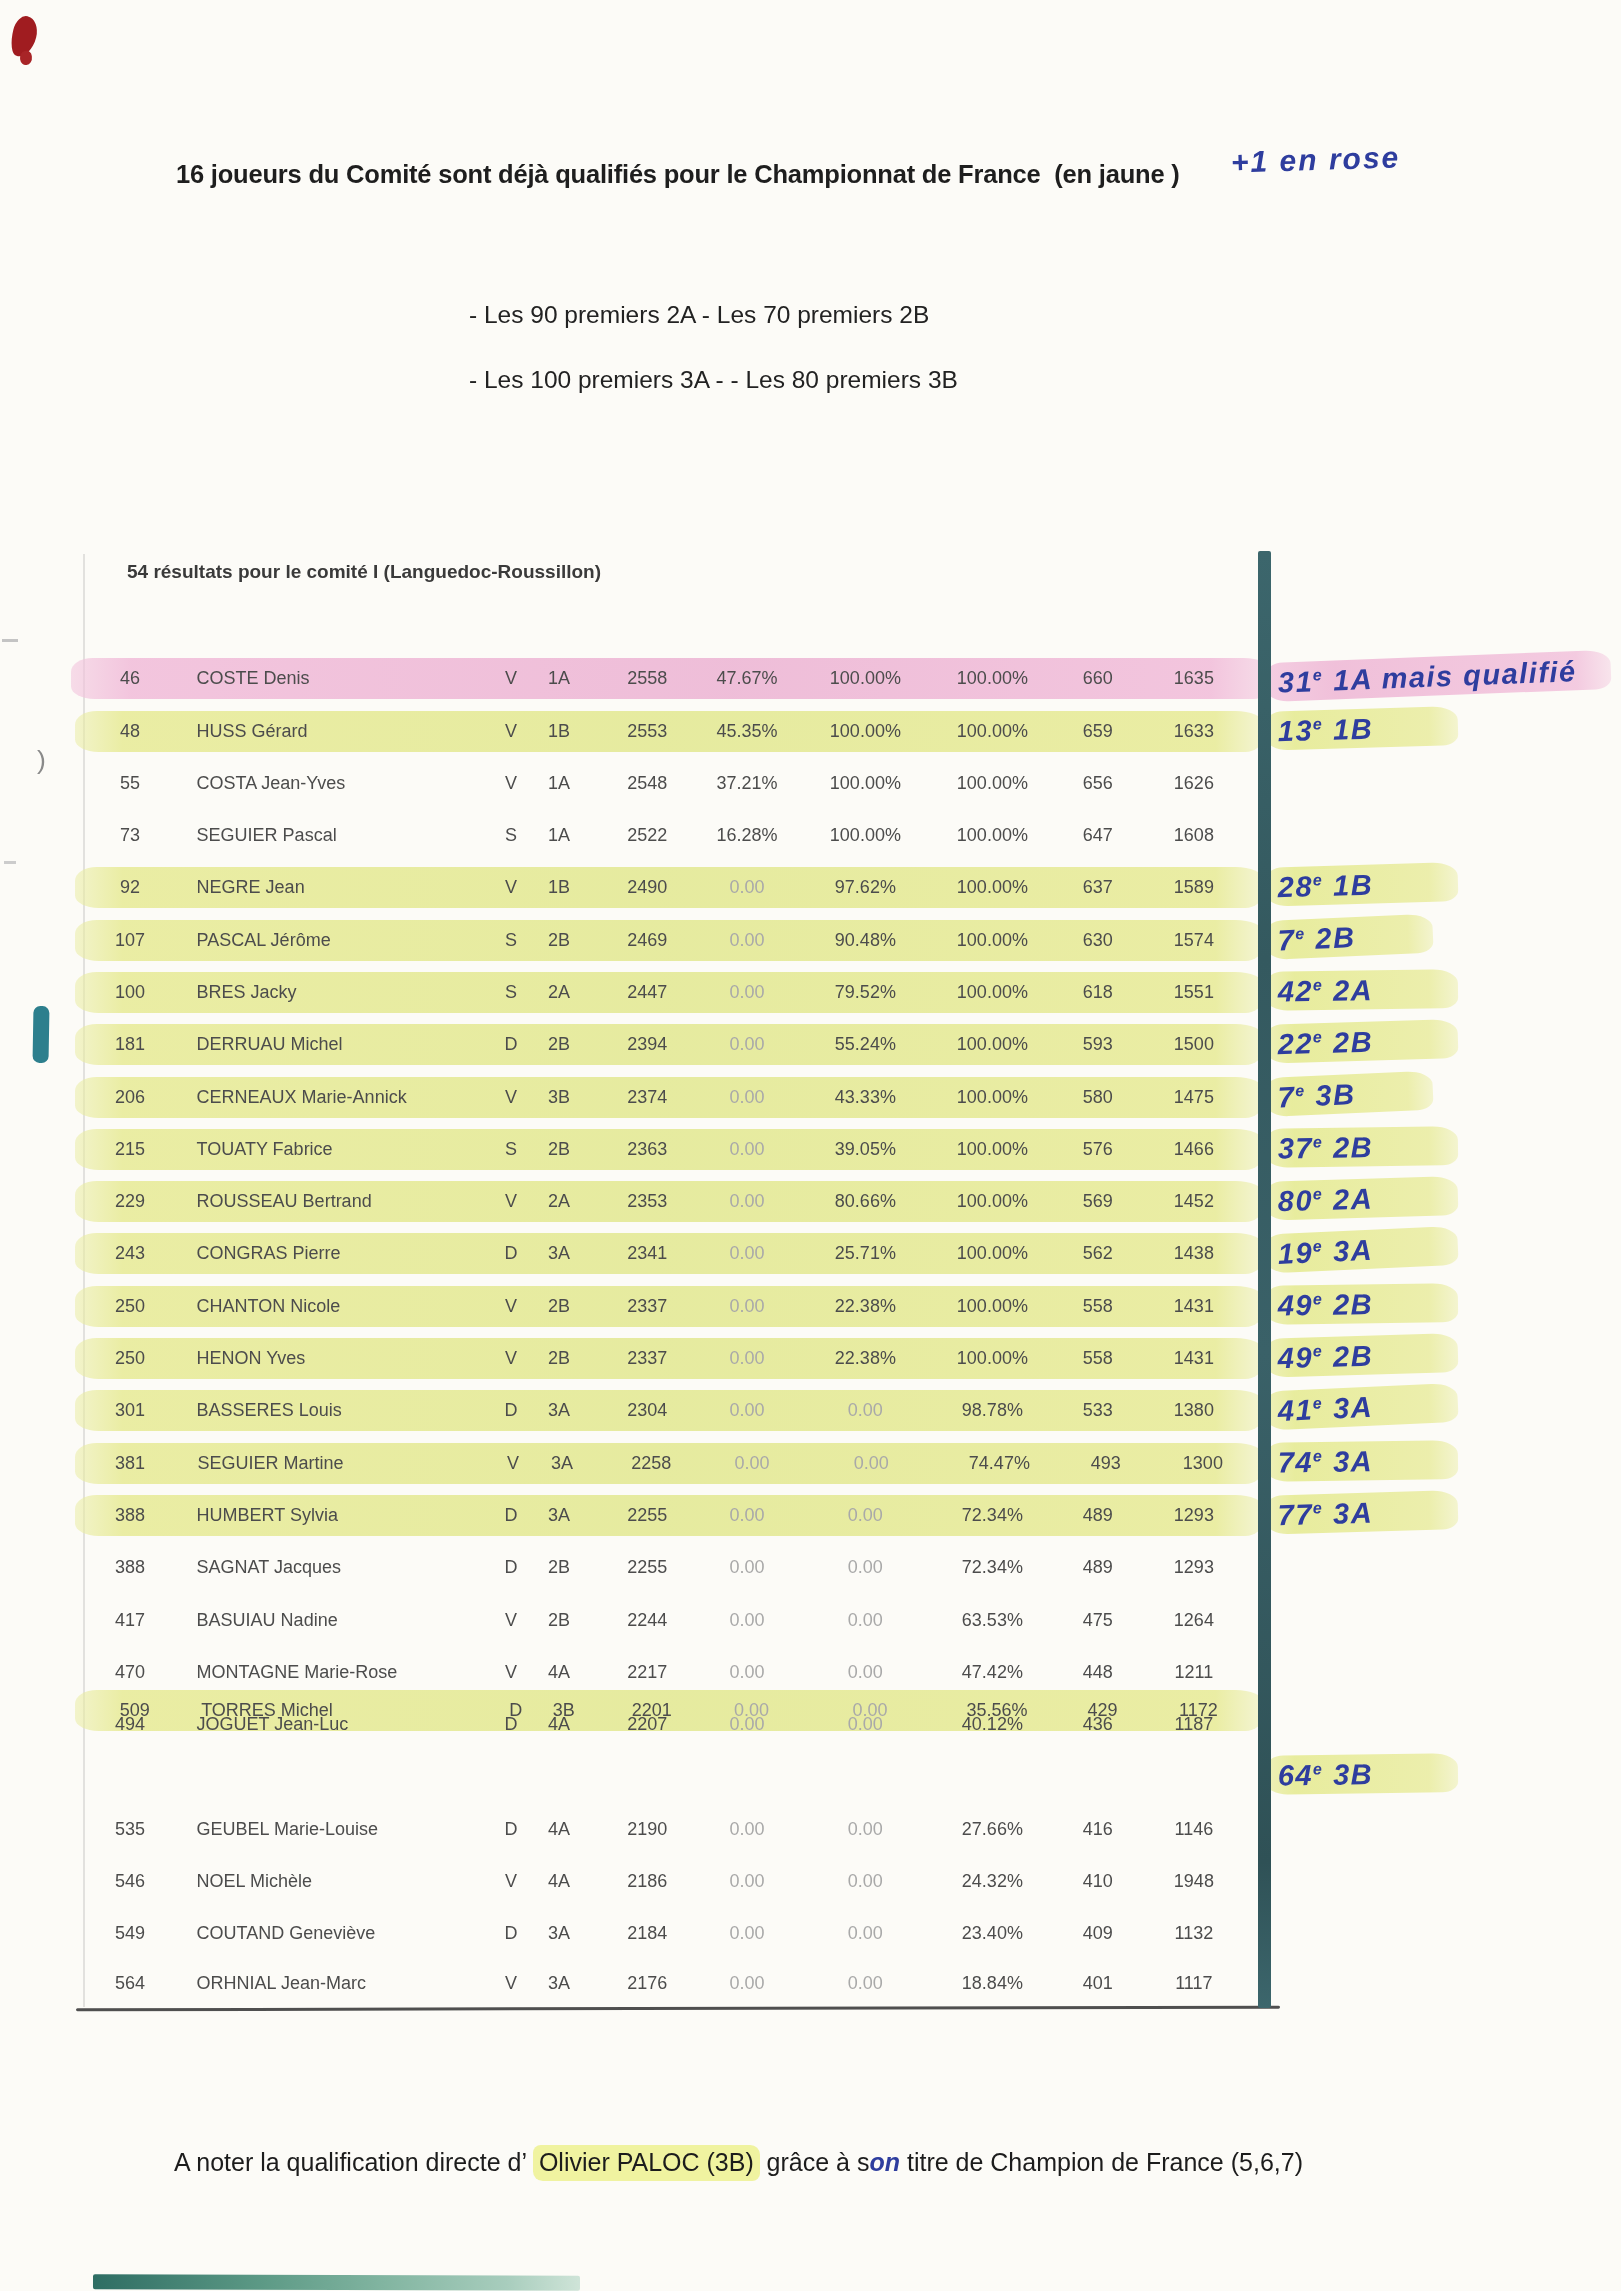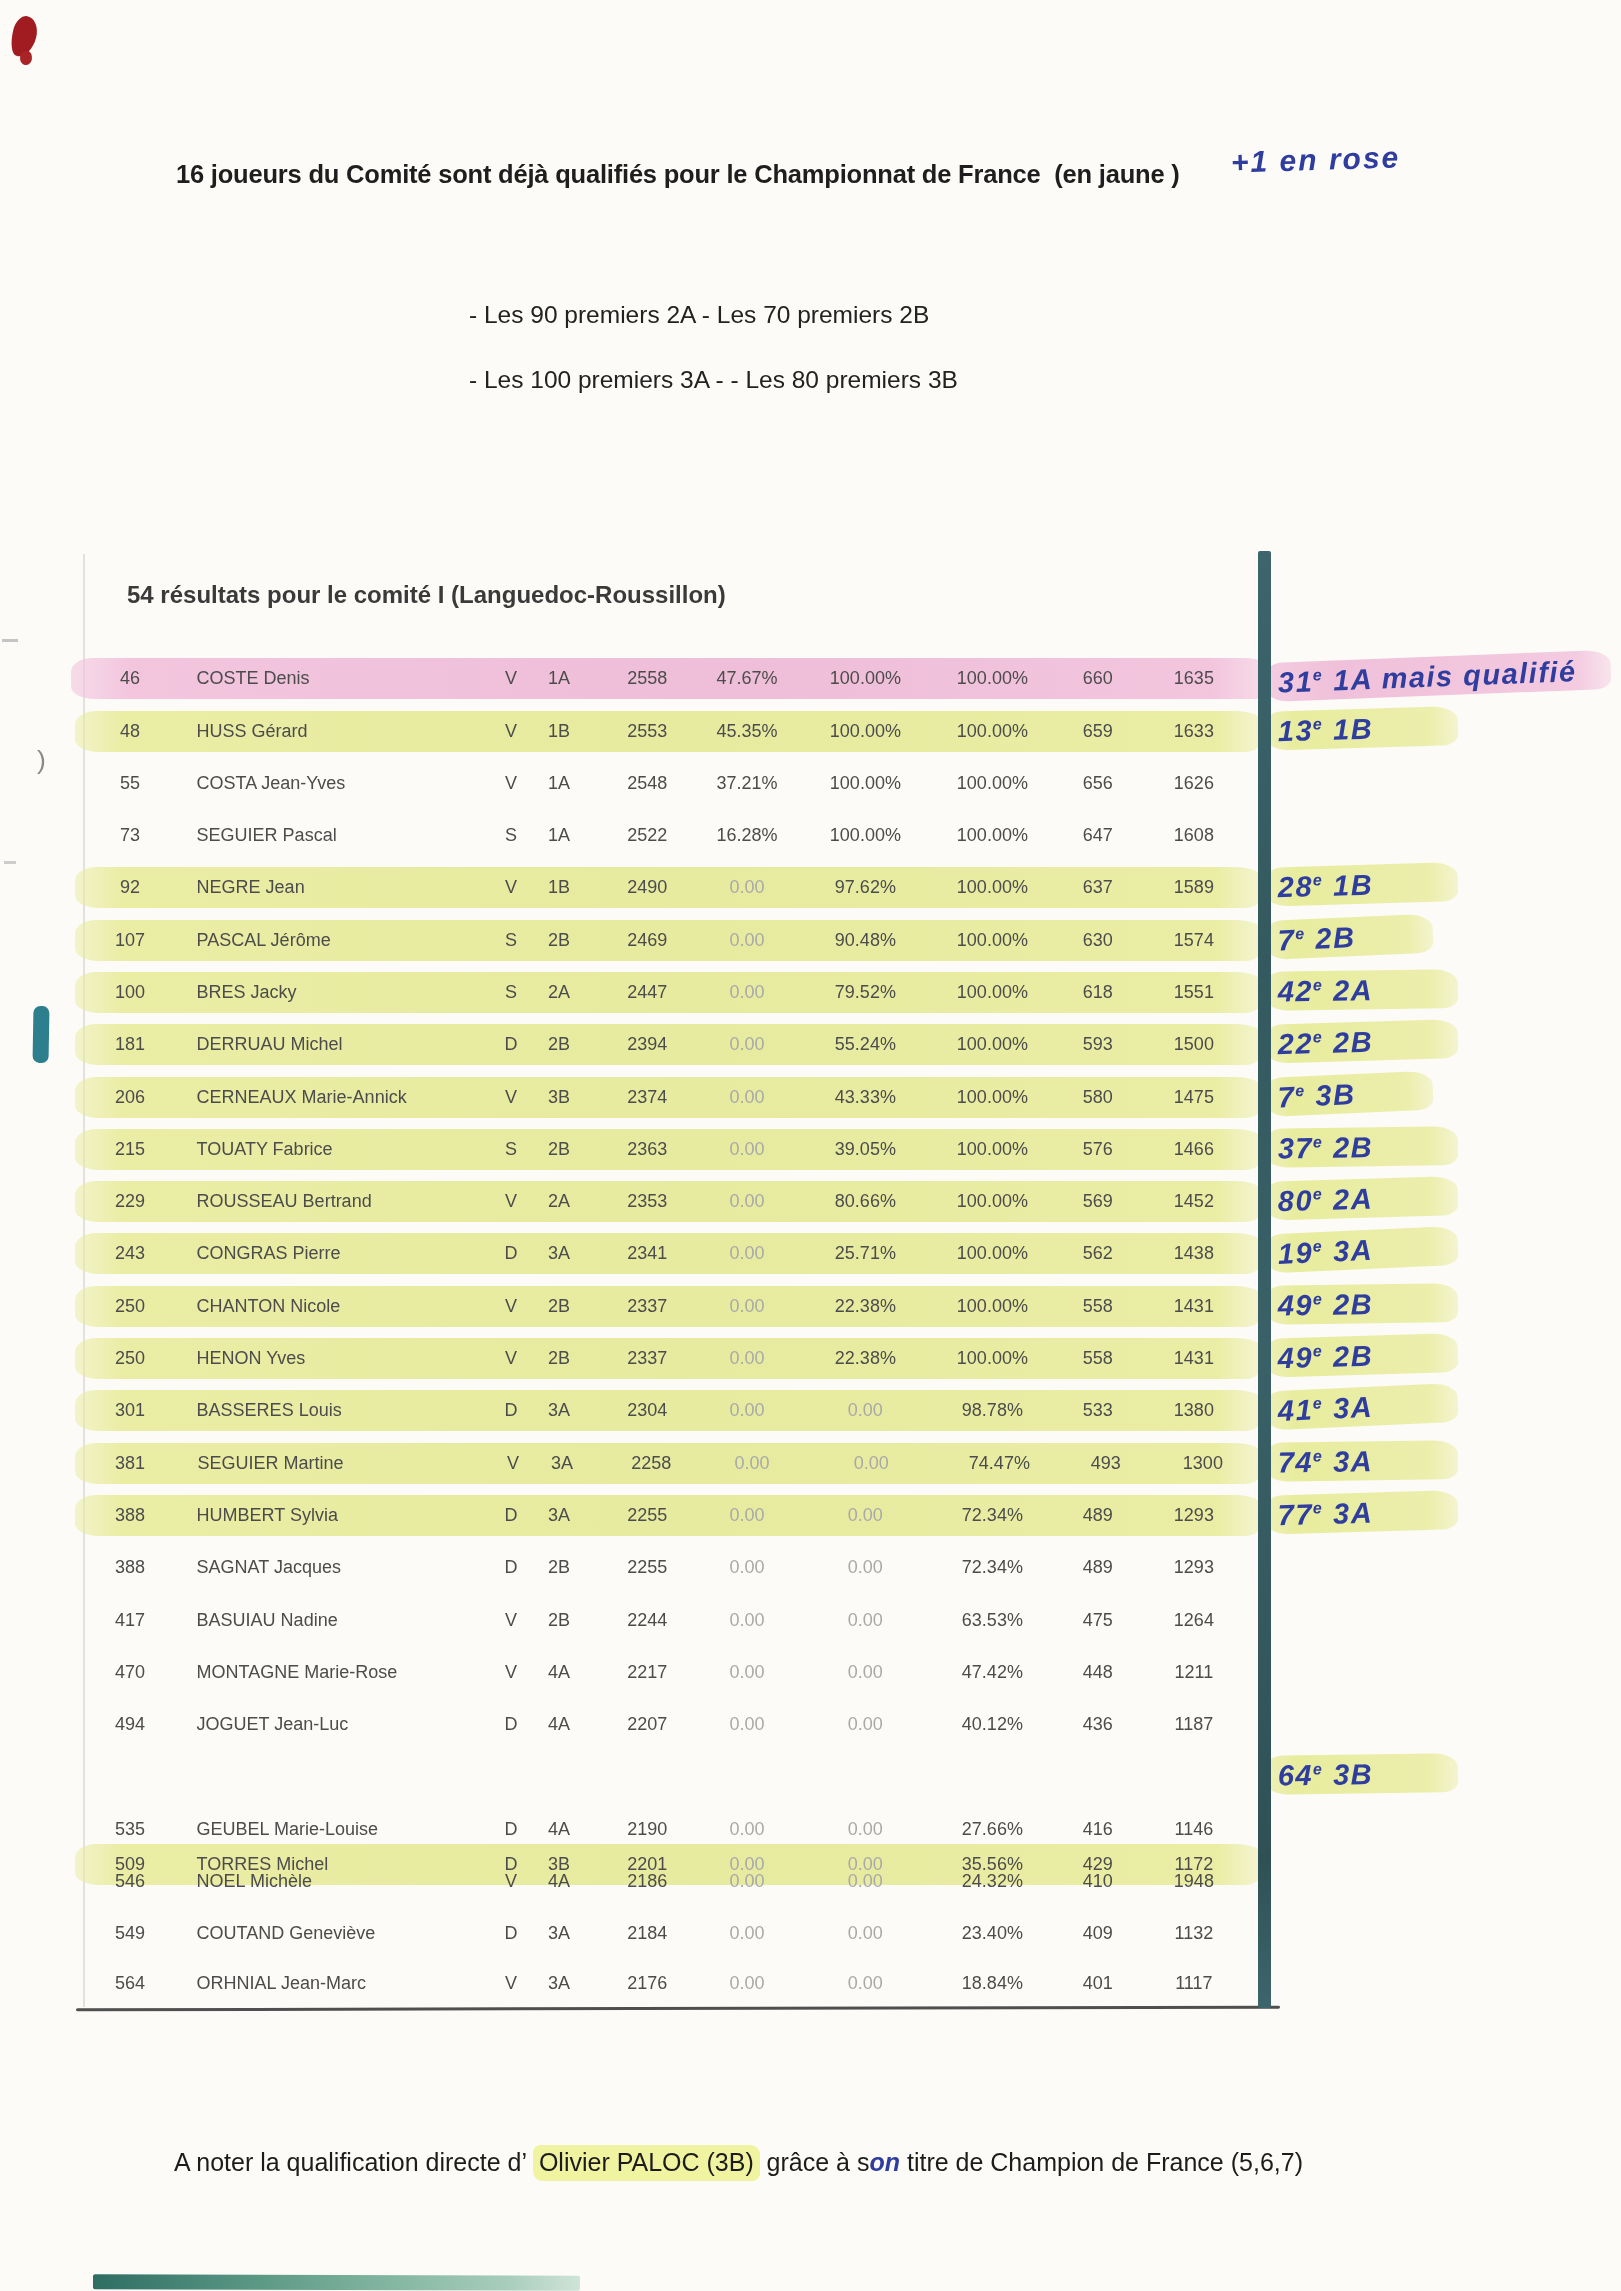--- a/index.html
+++ b/index.html
@@ -8,21 +8,21 @@
   
   .h1{position:absolute;left:176px;top:160px;font-size:25.5px;font-weight:bold;color:#1e1e1e;letter-spacing:-0.2px;white-space:pre;}
   .qline{position:absolute;font-size:24.5px;color:#222;white-space:pre;}
   .q1{left:176px;top:238px;}
   .q1 .qlabel{font-weight:bold;}
   .q2{left:469px;top:301px;}
   .q3{left:469px;top:366px;}
   .hand-top{position:absolute;left:1231px;top:143px;font-size:30px;font-style:italic;font-weight:bold;
             letter-spacing:2px;color:var(--ink-blue,#2e3d9e);transform:rotate(-1.8deg);white-space:nowrap;}
   
-  .tbl-title{position:absolute;left:127px;top:561px;font-size:24px;font-weight:bold;color:#3a3a3a;margin-top:20px;}
+  .tbl-title{position:absolute;left:127px;top:561px;font-size:19px;font-weight:bold;color:#3a3a3a;}
   .tbl-left{position:absolute;left:83px;top:554px;width:2px;height:1453px;background:rgba(110,110,110,.18);}
   .tbl-bottom{position:absolute;left:76px;top:2007px;width:1204px;height:2.9px;background:#4f4f4f;
               transform:rotate(-0.12deg);border-radius:2px;}
   .teal-bar{position:absolute;left:1258px;top:551px;width:12.7px;height:1457px;z-index:3;border-radius:2px;
             background:linear-gradient(180deg,#3c666c,#34595f 28%,var(--teal-bar,#3a6168) 55%,#2f5156 90%,#3c666c);}
   .trow{position:absolute;left:83px;width:1174px;height:52px;display:flex;align-items:center;
         font-size:18px;color:#4c4c4c;}
   .trow .streak-row{display:none;position:absolute;left:-7.8px;right:-5.9px;top:5.9px;bottom:4.9px;z-index:0;
         border-radius:21.6px 27.4px 17.6px 23.5px/13.7px 11.8px 15.7px 12.7px;}
   .trow.hl .streak-row{display:block;}
@@ -351,21 +351,21 @@
     <span class="cell c-name">JOGUET Jean-Luc</span>
     <span class="cell c-cat">D</span>
     <span class="cell c-serie">4A</span>
     <span class="cell c-pts">2207</span>
     <span class="cell c-p1 dim">0.00</span>
     <span class="cell c-p2 dim">0.00</span>
     <span class="cell c-p3">40.12%</span>
     <span class="cell c-n1">436</span>
     <span class="cell c-n2">1187</span>
   </div>
-      <div class="trow hl yellow" style="top: 1838px;">
+      <div class="trow hl yellow" style="top: 1684px; justify-content: center;">
     <span class="streak-row"></span>
     <span class="cell c-rank">509</span>
     <span class="cell c-name">TORRES Michel</span>
     <span class="cell c-cat">D</span>
     <span class="cell c-serie">3B</span>
     <span class="cell c-pts">2201</span>
     <span class="cell c-p1 dim">0.00</span>
     <span class="cell c-p2 dim">0.00</span>
     <span class="cell c-p3">35.56%</span>
     <span class="cell c-n1">429</span>

